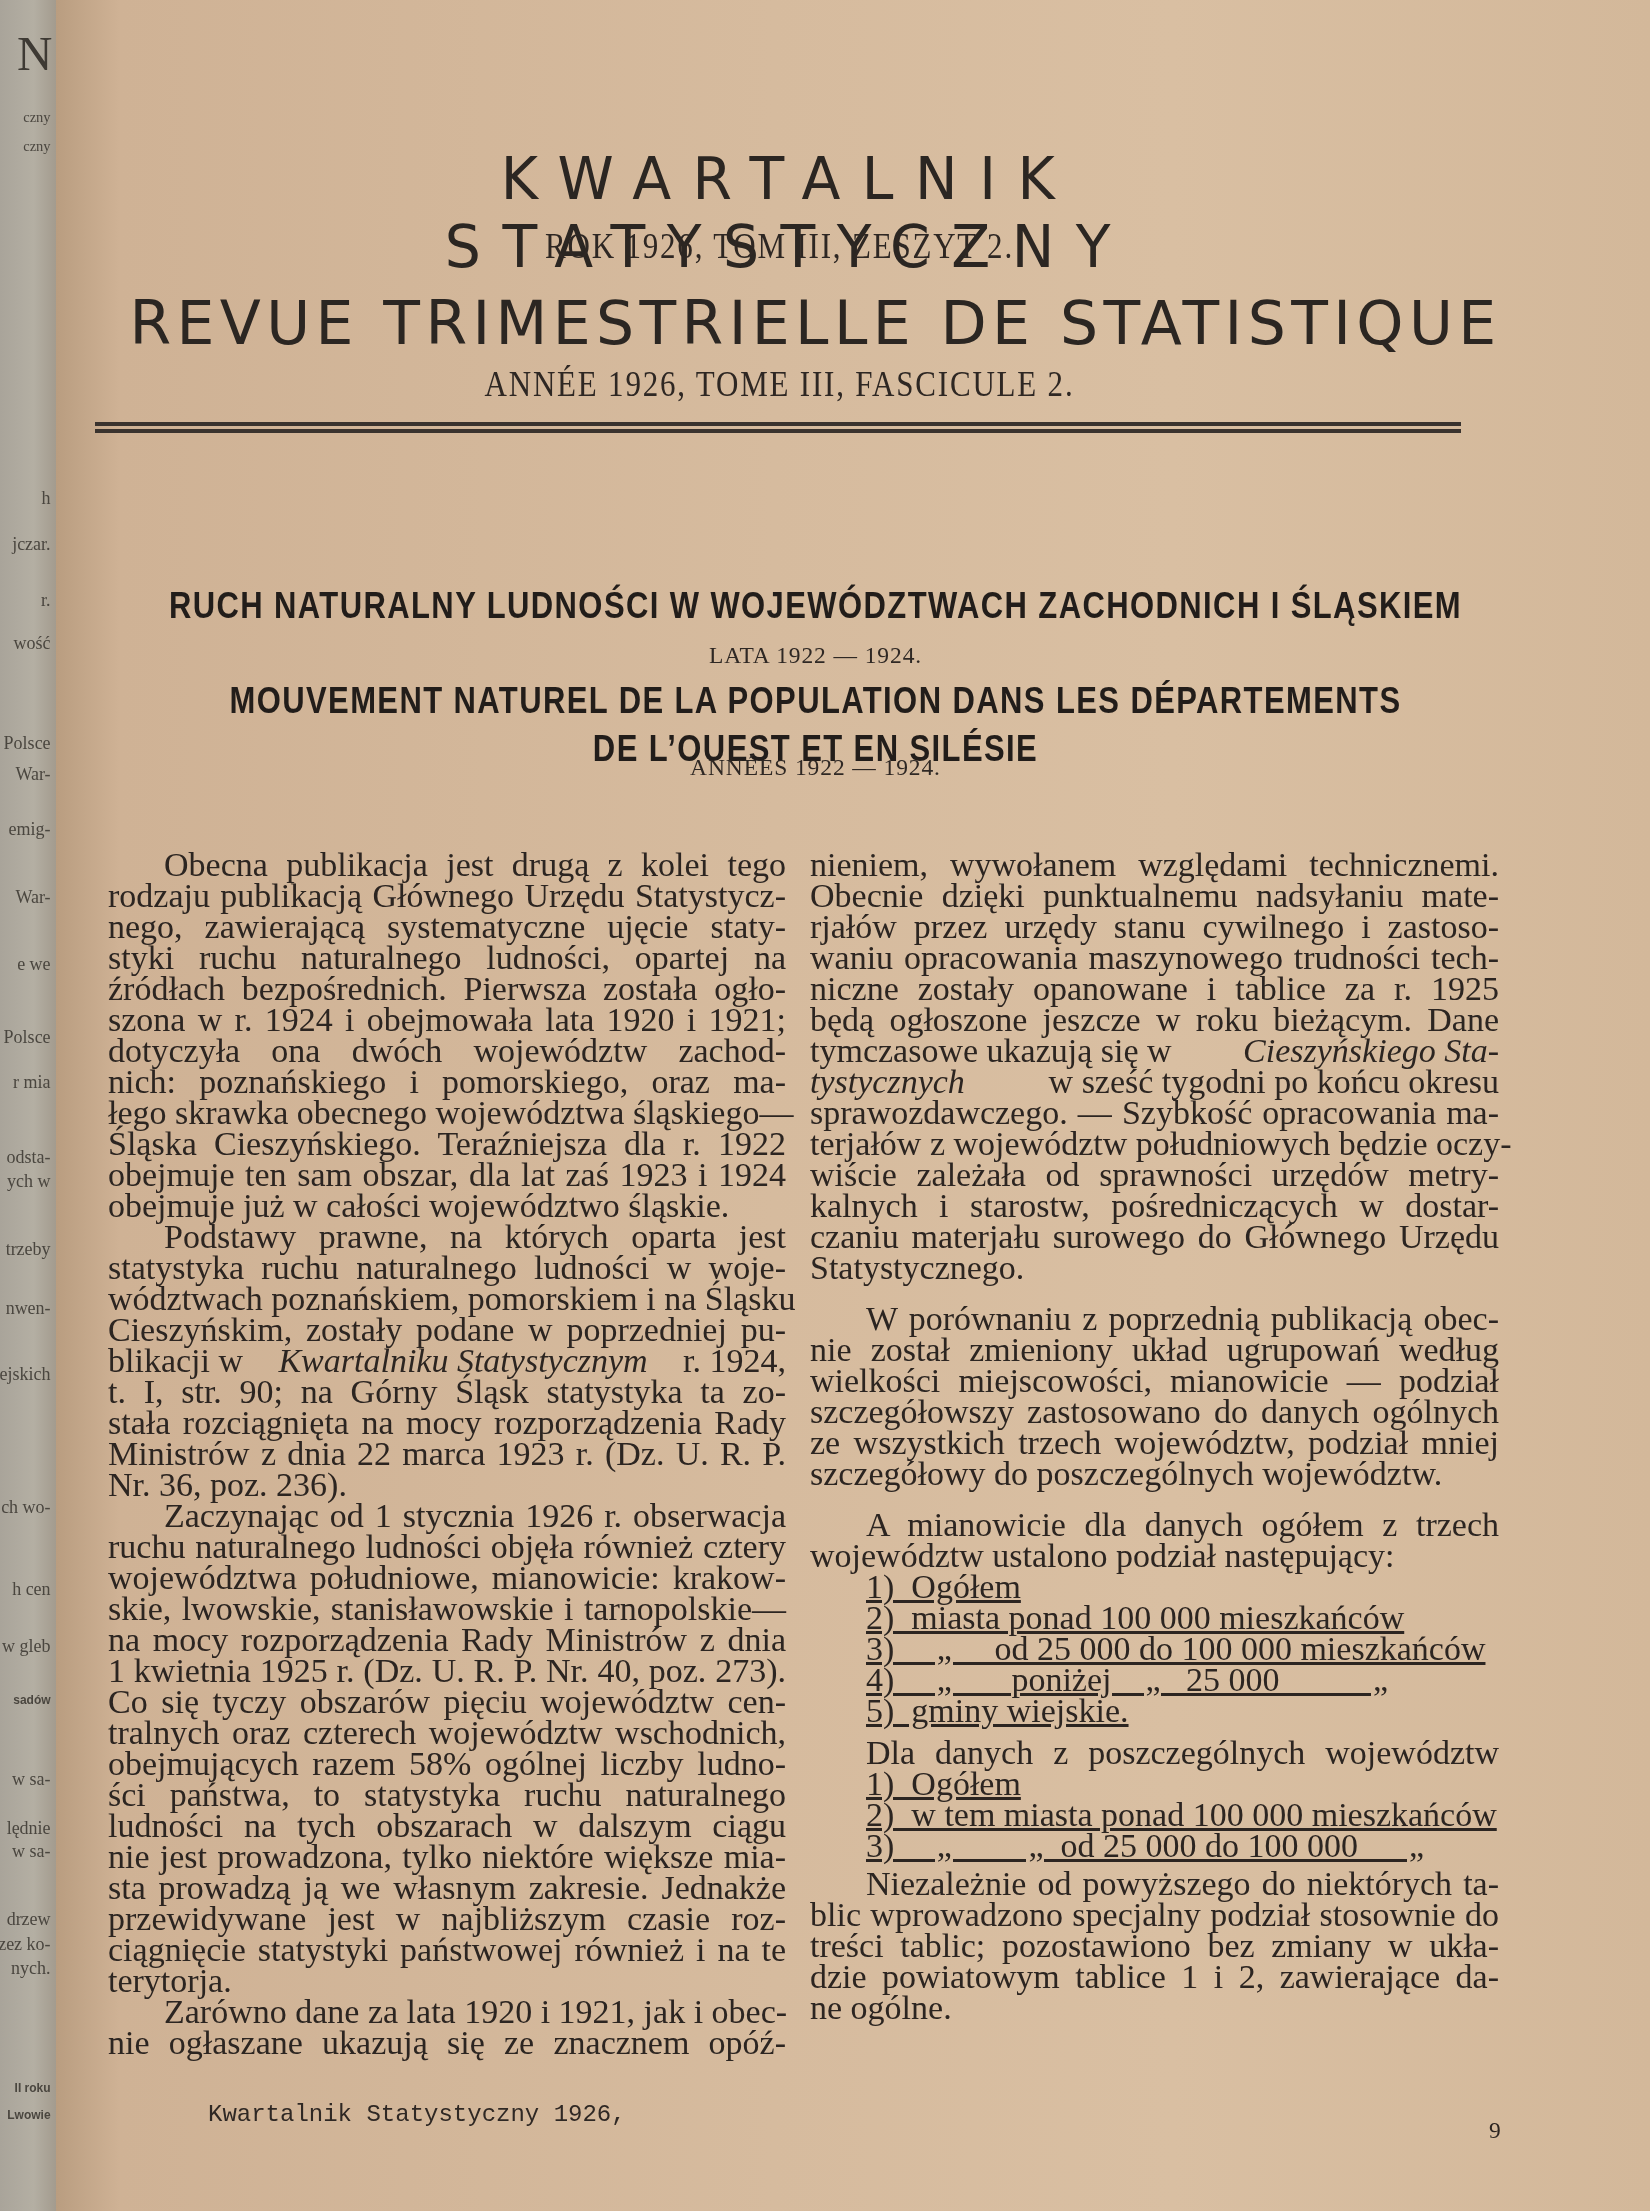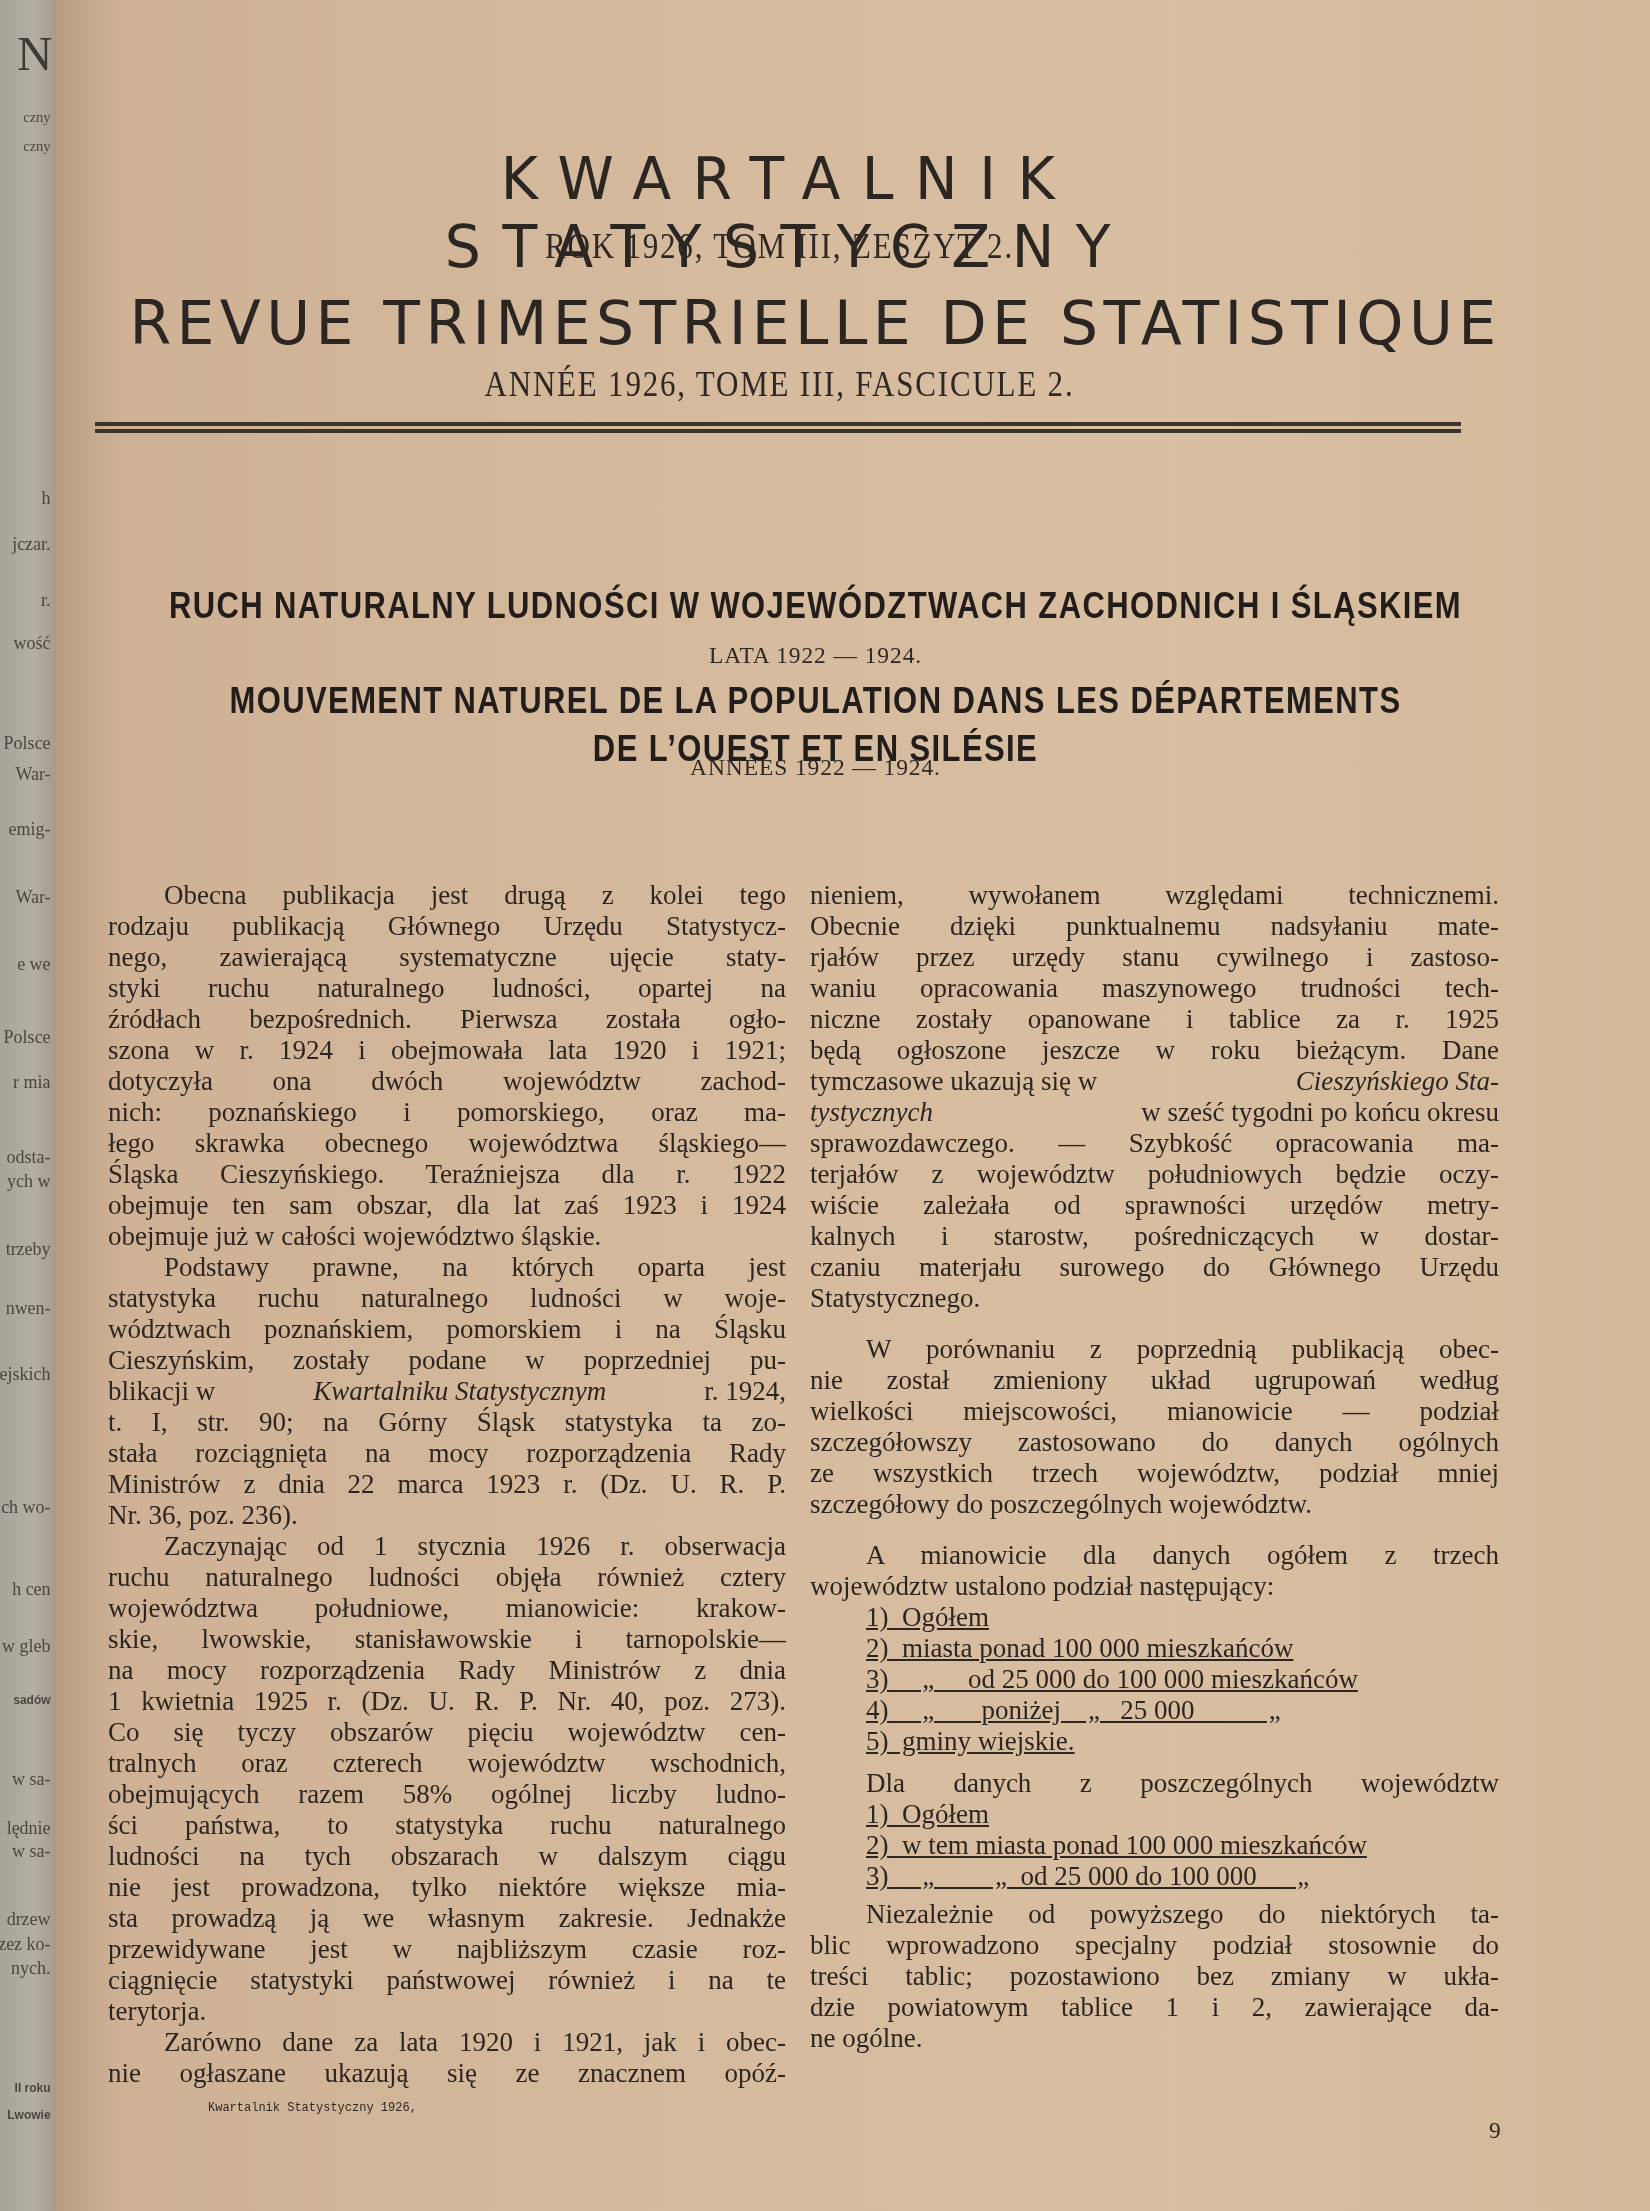--- a/index.html
+++ b/index.html
@@ -47,34 +47,34 @@
     position: absolute; left: 36px; width: 1447px; text-align: center;
     font-family: "Liberation Sans", "DejaVu Sans", sans-serif; font-weight: bold;
     font-size: 31px; letter-spacing: 1.4px; color: #221d1a;
     transform: scaleY(1.18);
   }
   .years {
     position: absolute; left: 36px; width: 1447px; text-align: center;
     font-size: 23.5px; letter-spacing: 0.9px; color: #2f2824;
   }
   .col {
-    position: absolute; top: 880px; font-size: 27px; line-height: 31px;
+    position: absolute; top: 849px; font-size: 34px; line-height: 31px;
     color: #2c2521; text-align: justify;
   }
   .col.left { left: 52px; width: 678px; }
   .col.right { left: 754px; width: 689px; }
   .col .line { display: block; white-space: nowrap; text-align-last: justify; height: 31px; }
   .col .line.last { text-align-last: left; }
   .col .line.indent { padding-left: 56px; }
   .col .gap { display: block; height: 20px; }
   .col em { font-style: italic; }
   .list-item { display: block; white-space: pre; height: 31px; padding-left: 56px; text-decoration: underline; }
   .footer-title {
     position: absolute; left: 152px; top: 2101px; font-family: "Liberation Mono", monospace;
-    font-size: 12px; color: #2f2824; text-align: center;
+    font-size: 24px; color: #2f2824; text-align: center;
   }
   .page-number {
     position: absolute; left: 1433px; top: 2117px; font-size: 23.5px; color: #2c2521;
   }
 </style>
 </head>
 <body>
 
 <div class="left-strip">
   <span class="frag big" style="top:25px">N</span>

